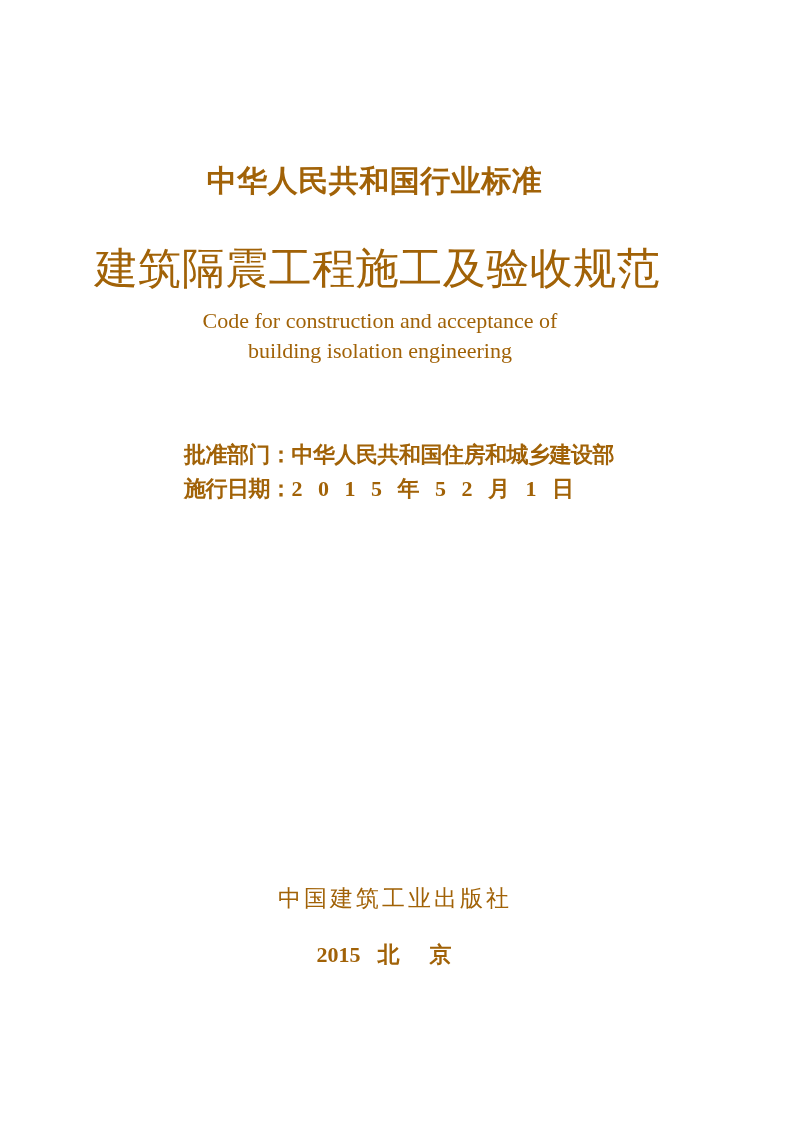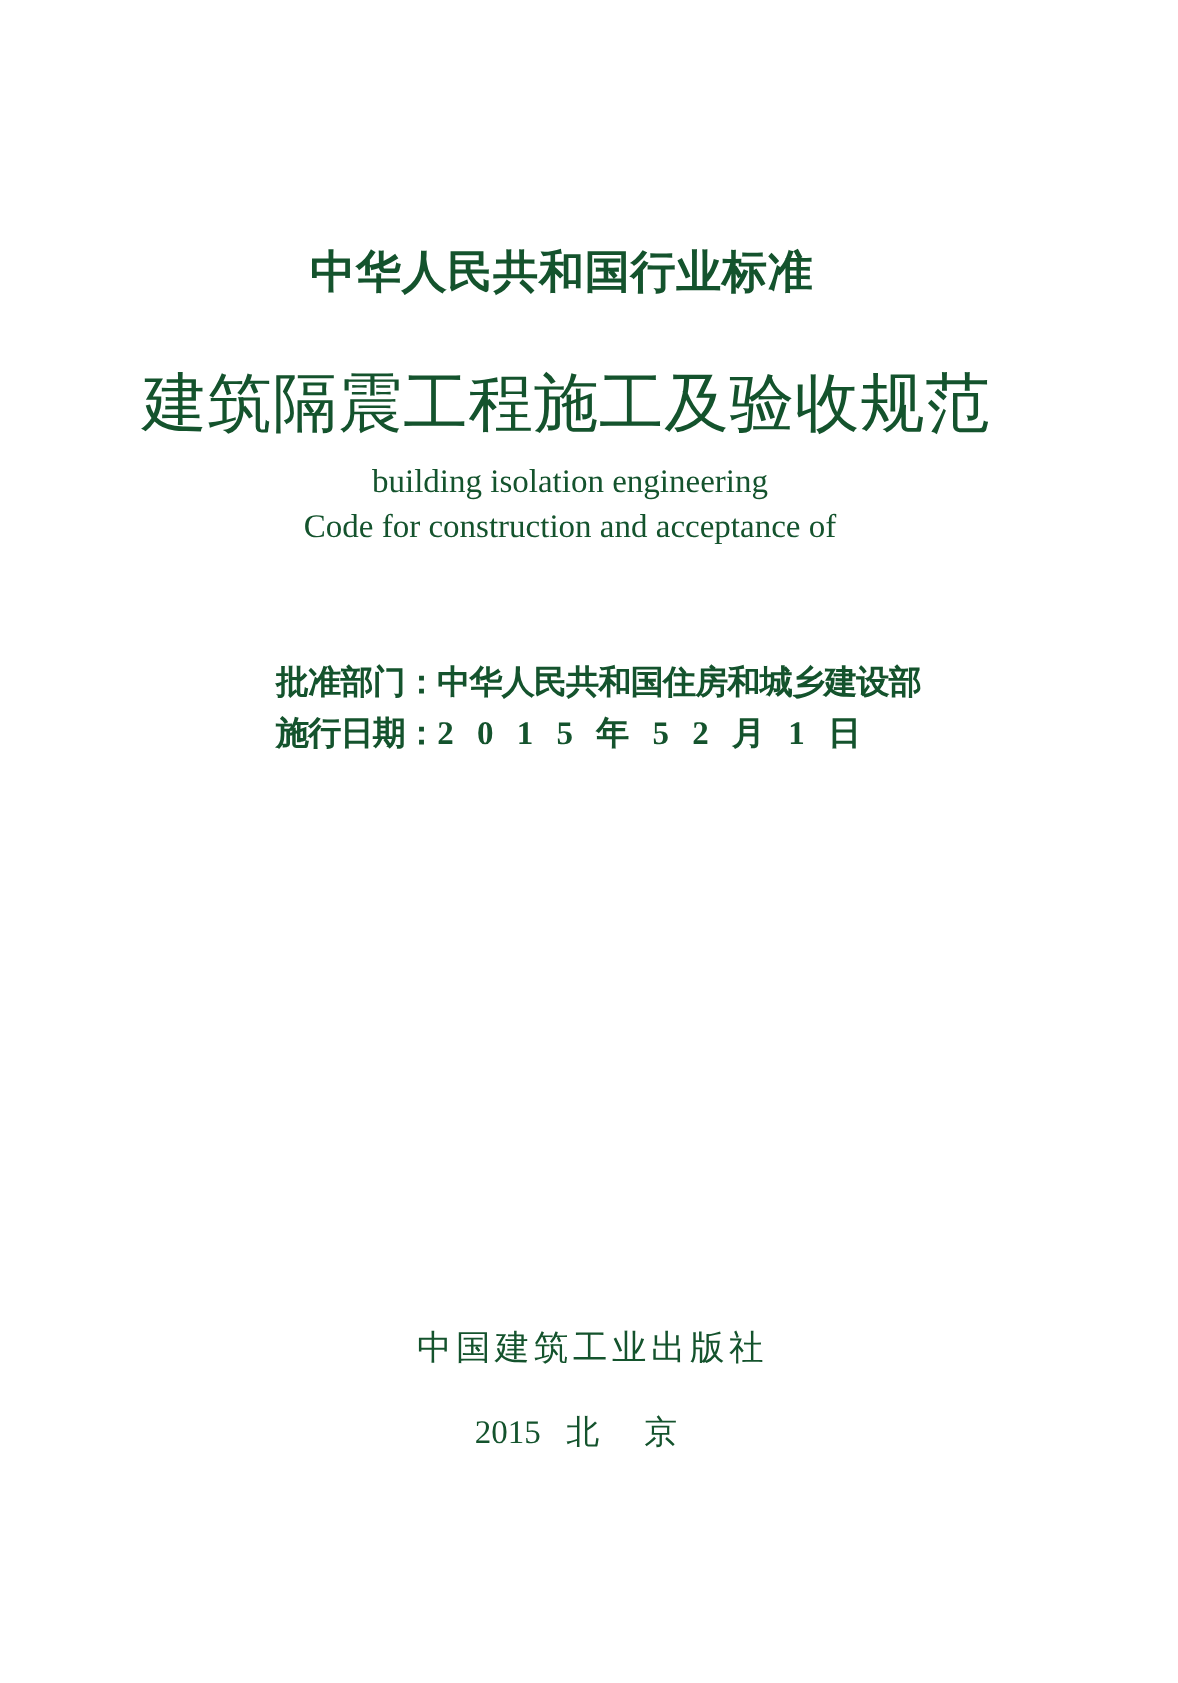--- a/index.html
+++ b/index.html
@@ -1,21 +1,21 @@
 <!DOCTYPE html>
 <html><head>
 <meta charset="utf-8">
 <style>
   html, body { margin: 0; padding: 0; background: #ffffff; }
   .page {
     position: relative;
     width: 785px;
     height: 1122px;
     background: #ffffff;
-    color: #14532d;
+    color: #a16207;
     overflow: hidden;
     font-family: "Liberation Serif", "DejaVu Serif", serif;
   }
   .abs { position: absolute; }
   .standard-type {
     top: 161px; left: 0; right: 36px;
     text-align: center;
     font-family: "Liberation Sans", "DejaVu Sans", sans-serif;
     font-weight: 700;
     font-size: 30px;
@@ -59,40 +59,40 @@
     font-size: 23px;
     font-weight: 500;
     letter-spacing: 3px;
   }
   .year-city {
     top: 940px; left: 0; right: 13px;
     display: flex;
     justify-content: center;
     align-items: baseline;
     gap: 17px;
-    font-weight: 400;
+    font-weight: 700;
     font-size: 22px;
   }
   .year-city .city {
     font-family: "Liberation Sans", "DejaVu Sans", sans-serif;
     letter-spacing: 4px;
   }
 </style>
 </head>
 <body>
 
 <div class="page">
 
   <div class="abs standard-type">中华人民共和国行业标准</div>
 
   <h1 class="abs title-zh">建筑隔震工程施工及验收规范</h1>
 
   <div class="abs title-en">
+    <div>Code for construction and acceptance of</div>
     <div>building isolation engineering</div>
-    <div>Code for construction and acceptance of</div>
   </div>
 
 
   <div class="abs approval">
     <div class="approval-line">
       <span>批准部门：</span><span>中华人民共和国住房和城乡建设部</span>
     </div>
     <div class="approval-line">
       <span>施行日期：</span><span class="date-value">2 0 1 5 年 5 2 月 1 日</span>
     </div>

